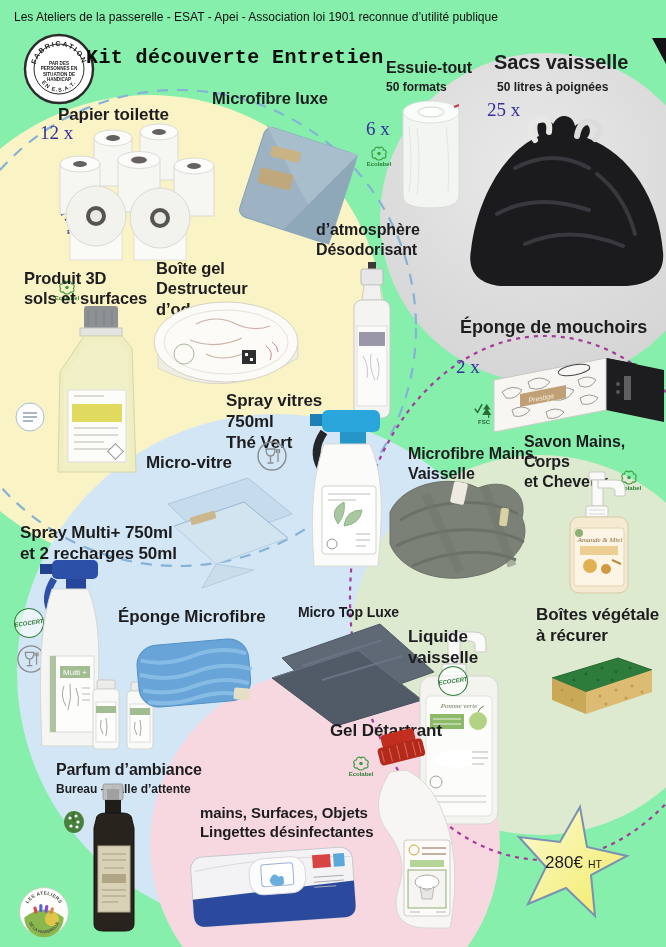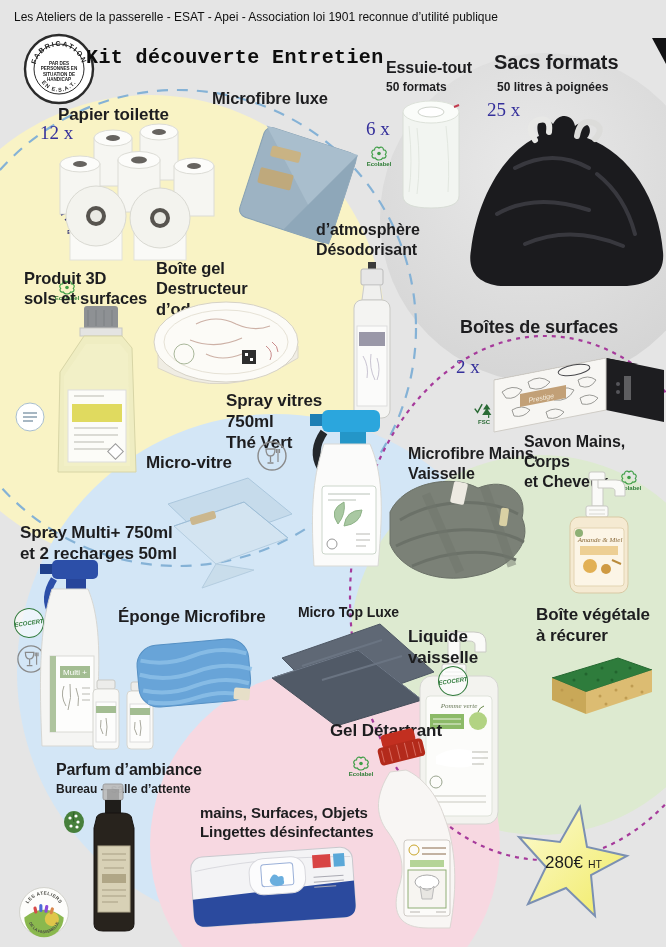--- a/index.html
+++ b/index.html
@@ -1,18 +1,18 @@
 <!DOCTYPE html>
 <html><head>
 <meta charset="utf-8">
 <style>
   *{margin:0;padding:0;box-sizing:border-box}
   html,body{background:#ffffff}
   body{width:666px;font-family:"Liberation Sans",sans-serif}
-  #page{position:relative;width:666px;height:947px;background:#e5e5e5;overflow:hidden}
+  #page{position:relative;width:666px;height:947px;background:#86efac;overflow:hidden}
   .abs{position:absolute}
   .zone{position:absolute;border-radius:50%}
   .lbl{position:absolute;font-weight:700;color:#1d1d1f;line-height:1.24;letter-spacing:-.1px}
   .lbl span{display:block}
   .sub{position:absolute;font-weight:700;font-size:12px;color:#1d1d1f;white-space:nowrap}
   .count{position:absolute;font-family:"Liberation Serif",serif;font-weight:400;font-size:19px;color:#35309b;white-space:nowrap}
   .center{text-align:left}
   .nowrap{white-space:nowrap}
   .org{position:absolute;left:14px;top:10px;font-size:12px;color:#101010;white-space:nowrap}
   .title{position:absolute;left:86px;top:46px;font-family:"Liberation Mono","DejaVu Sans Mono",monospace;font-weight:700;font-size:20px;letter-spacing:.4px;color:#0d0d0d;white-space:nowrap}
@@ -130,21 +130,21 @@
     <div class="et">Ecolabel</div>
   </div>
   <svg class="abs" style="left:396px;top:98px" width="70" height="118" viewBox="0 0 70 118">
     <path d="M7,14 L7,98 Q7,110 35,110 Q63,110 63,98 L63,14 Z" fill="#f2f5f1" stroke="#d8ddd6"></path>
     <ellipse cx="35" cy="14" rx="28" ry="11" fill="#fafcf9" stroke="#dde2da"></ellipse>
     <ellipse cx="35" cy="14" rx="13" ry="5" fill="#ffffff" stroke="#cfd4cc"></ellipse>
     <path d="M58,9 l5,-2" stroke="#c23b4e" stroke-width="2"></path>
     <path d="M13,28 Q17,66 13,94 M21,30 Q25,66 21,96 M50,28 Q54,64 52,94" stroke="#e2e7e0" fill="none"></path>
   </svg>
 
-  <div class="lbl nowrap" style="left:494px;top:50px;font-size:20px">Sacs formats</div>
+  <div class="lbl nowrap" style="left:494px;top:50px;font-size:20px">Sacs vaisselle</div>
   <div class="sub" style="left:497px;top:80px">50 litres à poignées</div>
   <div class="count" style="left:487px;top:99px">25 x</div>
   <svg class="abs" style="left:455px;top:106px" width="215" height="192" viewBox="0 0 215 192">
     <path d="M84,30 C78,14 90,8 98,18 C104,6 118,8 120,20 C130,12 140,22 132,32 C176,48 204,94 208,146 C210,168 196,178 172,180 L46,180 C24,178 12,166 16,144 C22,94 48,46 84,30 Z" fill="#1b1b1e"></path>
     <path d="M60,62 Q98,42 134,62 M42,108 Q80,86 134,104 M70,138 Q116,118 168,140 M142,68 Q170,90 180,128" stroke="#3d3d44" stroke-width="4" fill="none" stroke-linecap="round" opacity=".85"></path>
     <path d="M80,34 q-10,-16 4,-20 q12,-3 10,12" fill="none" stroke="#e8e8e6" stroke-width="6" stroke-linecap="round"></path>
     <path d="M122,30 q3,-18 17,-13 q11,5 1,16" fill="none" stroke="#dcdcda" stroke-width="6" stroke-linecap="round"></path>
   </svg>
 
   <div class="lbl" style="left:316px;top:220px;width:135px;font-size:16px">
@@ -190,21 +190,21 @@
     <ellipse cx="76" cy="46" rx="72" ry="40" fill="#fcfbf7" stroke="#d6d2c6"></ellipse>
     <ellipse cx="76" cy="46" rx="62" ry="32" fill="none" stroke="#e6e2d6"></ellipse>
     <path d="M46,28 q20,-10 40,0 q18,8 34,2 M40,44 q26,10 52,-2 M56,58 q16,8 36,0" stroke="#cdb1a6" fill="none" stroke-width="1.2"></path>
     <circle cx="34" cy="58" r="10" fill="none" stroke="#a9b79a"></circle>
     <rect x="92" y="54" width="14" height="14" fill="#2e2e2e"></rect>
     <rect x="95" y="57" width="3" height="3" fill="#ffffff"></rect>
       <rect x="100" y="62" width="3" height="3" fill="#ffffff"></rect>
     <path d="M116,50 q8,6 4,14 M122,46 q6,4 6,10" stroke="#c98a8a" fill="none"></path>
   </svg>
 
-  <div class="lbl nowrap" style="left:460px;top:316px;font-size:18px">Boîtes de surfaces</div>
+  <div class="lbl nowrap" style="left:460px;top:316px;font-size:18px">Éponge de mouchoirs</div>
   <div class="count" style="left:456px;top:356px">2 x</div>
   <div class="fscb" style="left:470px;top:402px">
     <svg width="24" height="17" viewBox="0 0 26 18" style="margin:0 auto">
       <path d="M3,7 l3,4 5,-9" stroke="#2a6a35" fill="none" stroke-width="1.6"></path>
       <path d="M16,2 l4,6 h-3 l4,6 h-10 l4,-6 h-3 Z" fill="#2a6a35"></path>
       <path d="M18,14 v3" stroke="#2a6a35" stroke-width="1.4"></path>
     </svg>
     <div class="ft">FSC</div>
   </div>
   <svg class="abs" style="left:488px;top:348px" width="178" height="90" viewBox="0 0 178 90">
@@ -370,21 +370,21 @@
     <path d="M21,93 h28 M21,98 h28" stroke="#eaf2e0"></path>
     <circle cx="66" cy="95" r="9" fill="#b2d383"></circle>
       <path d="M66,86 q2,-5 6,-6" stroke="#6a8a4a" fill="none"></path>
     <path d="M24,130 q22,-14 48,0 q-10,18 -48,8 Z" fill="#ffffff" opacity=".9"></path>
     <path d="M60,126 h16 M60,132 h16 M60,138 h12" stroke="#b9b9b0"></path>
     <circle cx="24" cy="156" r="6" fill="none" stroke="#9aa58f"></circle>
     <path d="M20,170 h54 M20,176 h54" stroke="#c9c9c0"></path>
   </svg>
 
   <div class="lbl" style="left:536px;top:604px;width:130px;font-size:17px">
-    <span>Boîte végétale</span>
+    <span>Boîtes végétale</span>
     <span>à récurer</span>
   </div>
   <svg class="abs" style="left:546px;top:652px" width="114" height="70" viewBox="0 0 114 70">
     <polygon points="6,26 72,6 106,18 40,40" fill="#2e7c3c" stroke="#256830"></polygon>
     <g fill="#1f5c2a" opacity=".75">
       <circle cx="40" cy="22" r="1.5"></circle>
         <circle cx="56" cy="16" r="1.5"></circle>
         <circle cx="70" cy="20" r="1.5"></circle>
         <circle cx="84" cy="16" r="1.5"></circle>
         <circle cx="28" cy="28" r="1.5"></circle>

